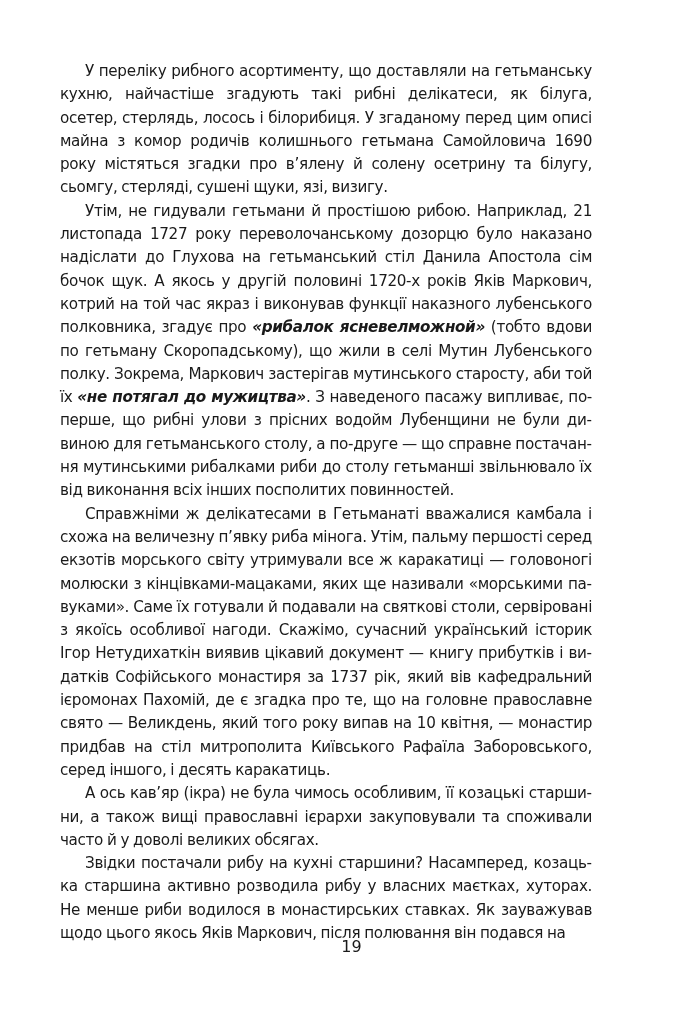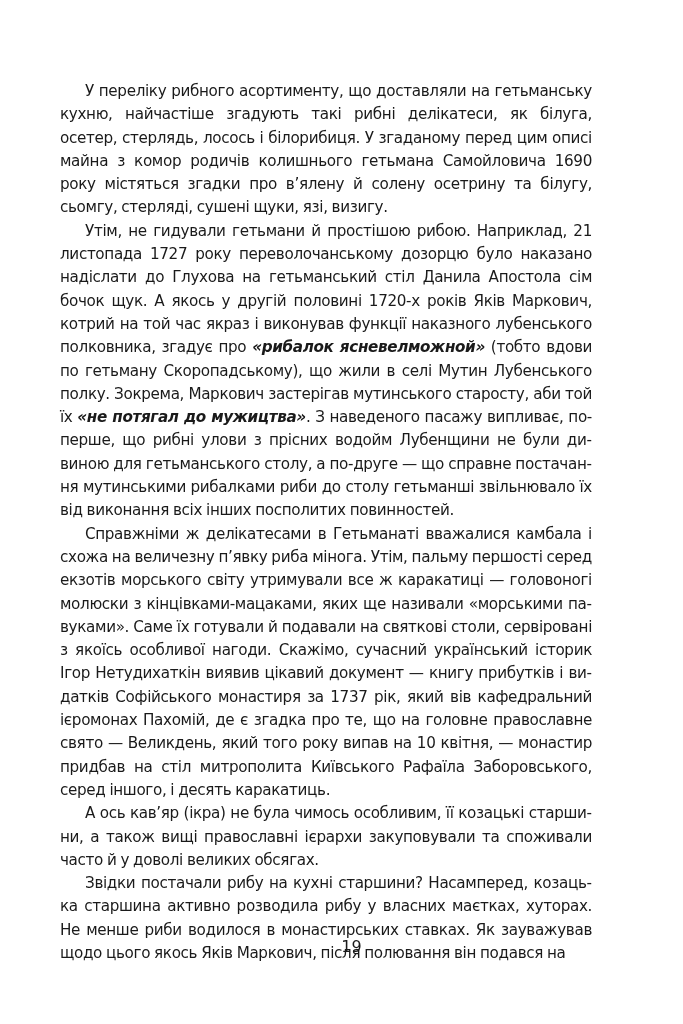--- a/index.html
+++ b/index.html
@@ -11,21 +11,21 @@
       width: 683px;
       height: 1024px;
       position: relative;
       overflow: hidden;
       font-family: "DejaVu Sans", "Liberation Sans", sans-serif;
       color: #1a1a1a;
     }
     .page {
       position: absolute;
       left: 60px;
-      top: 80px;
+      top: 60px;
       width: 532px;
     }
     .para {
       margin: 0;
       font-size: 15.2px;
       line-height: 23.3px;
       text-align: justify;
       text-indent: 25px;
       letter-spacing: -0.35px;
       word-spacing: -0.5px;

